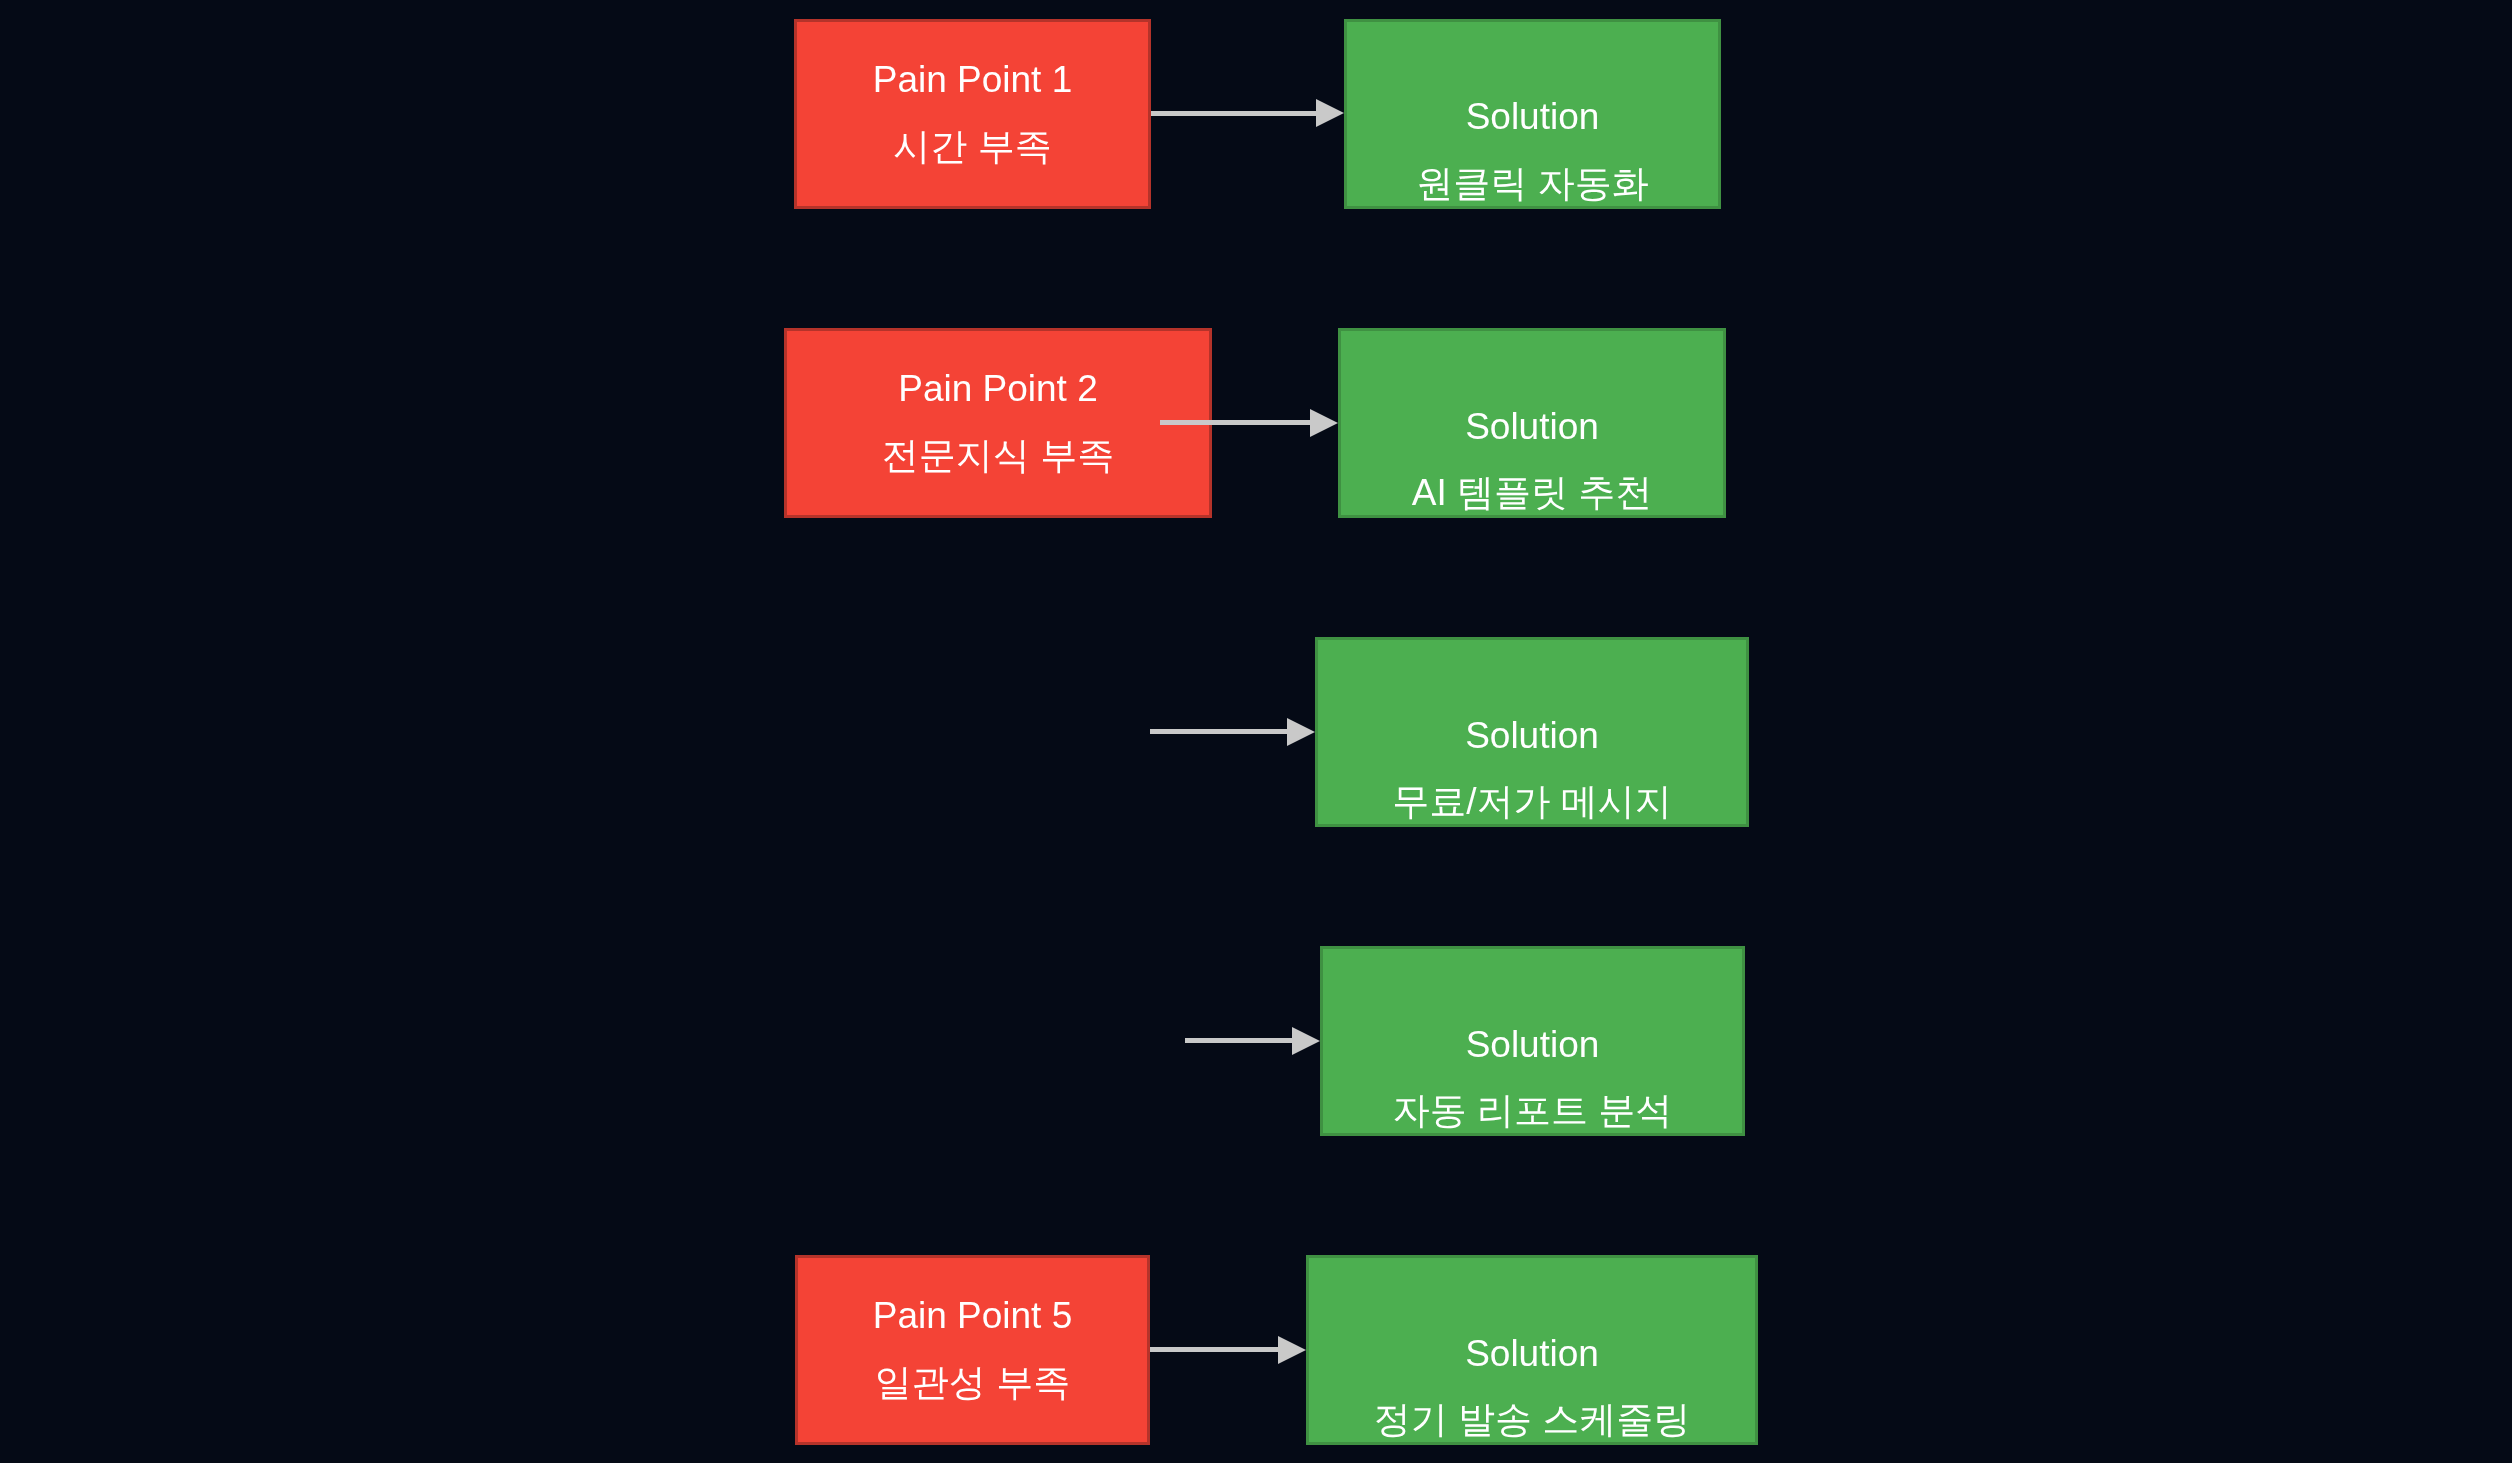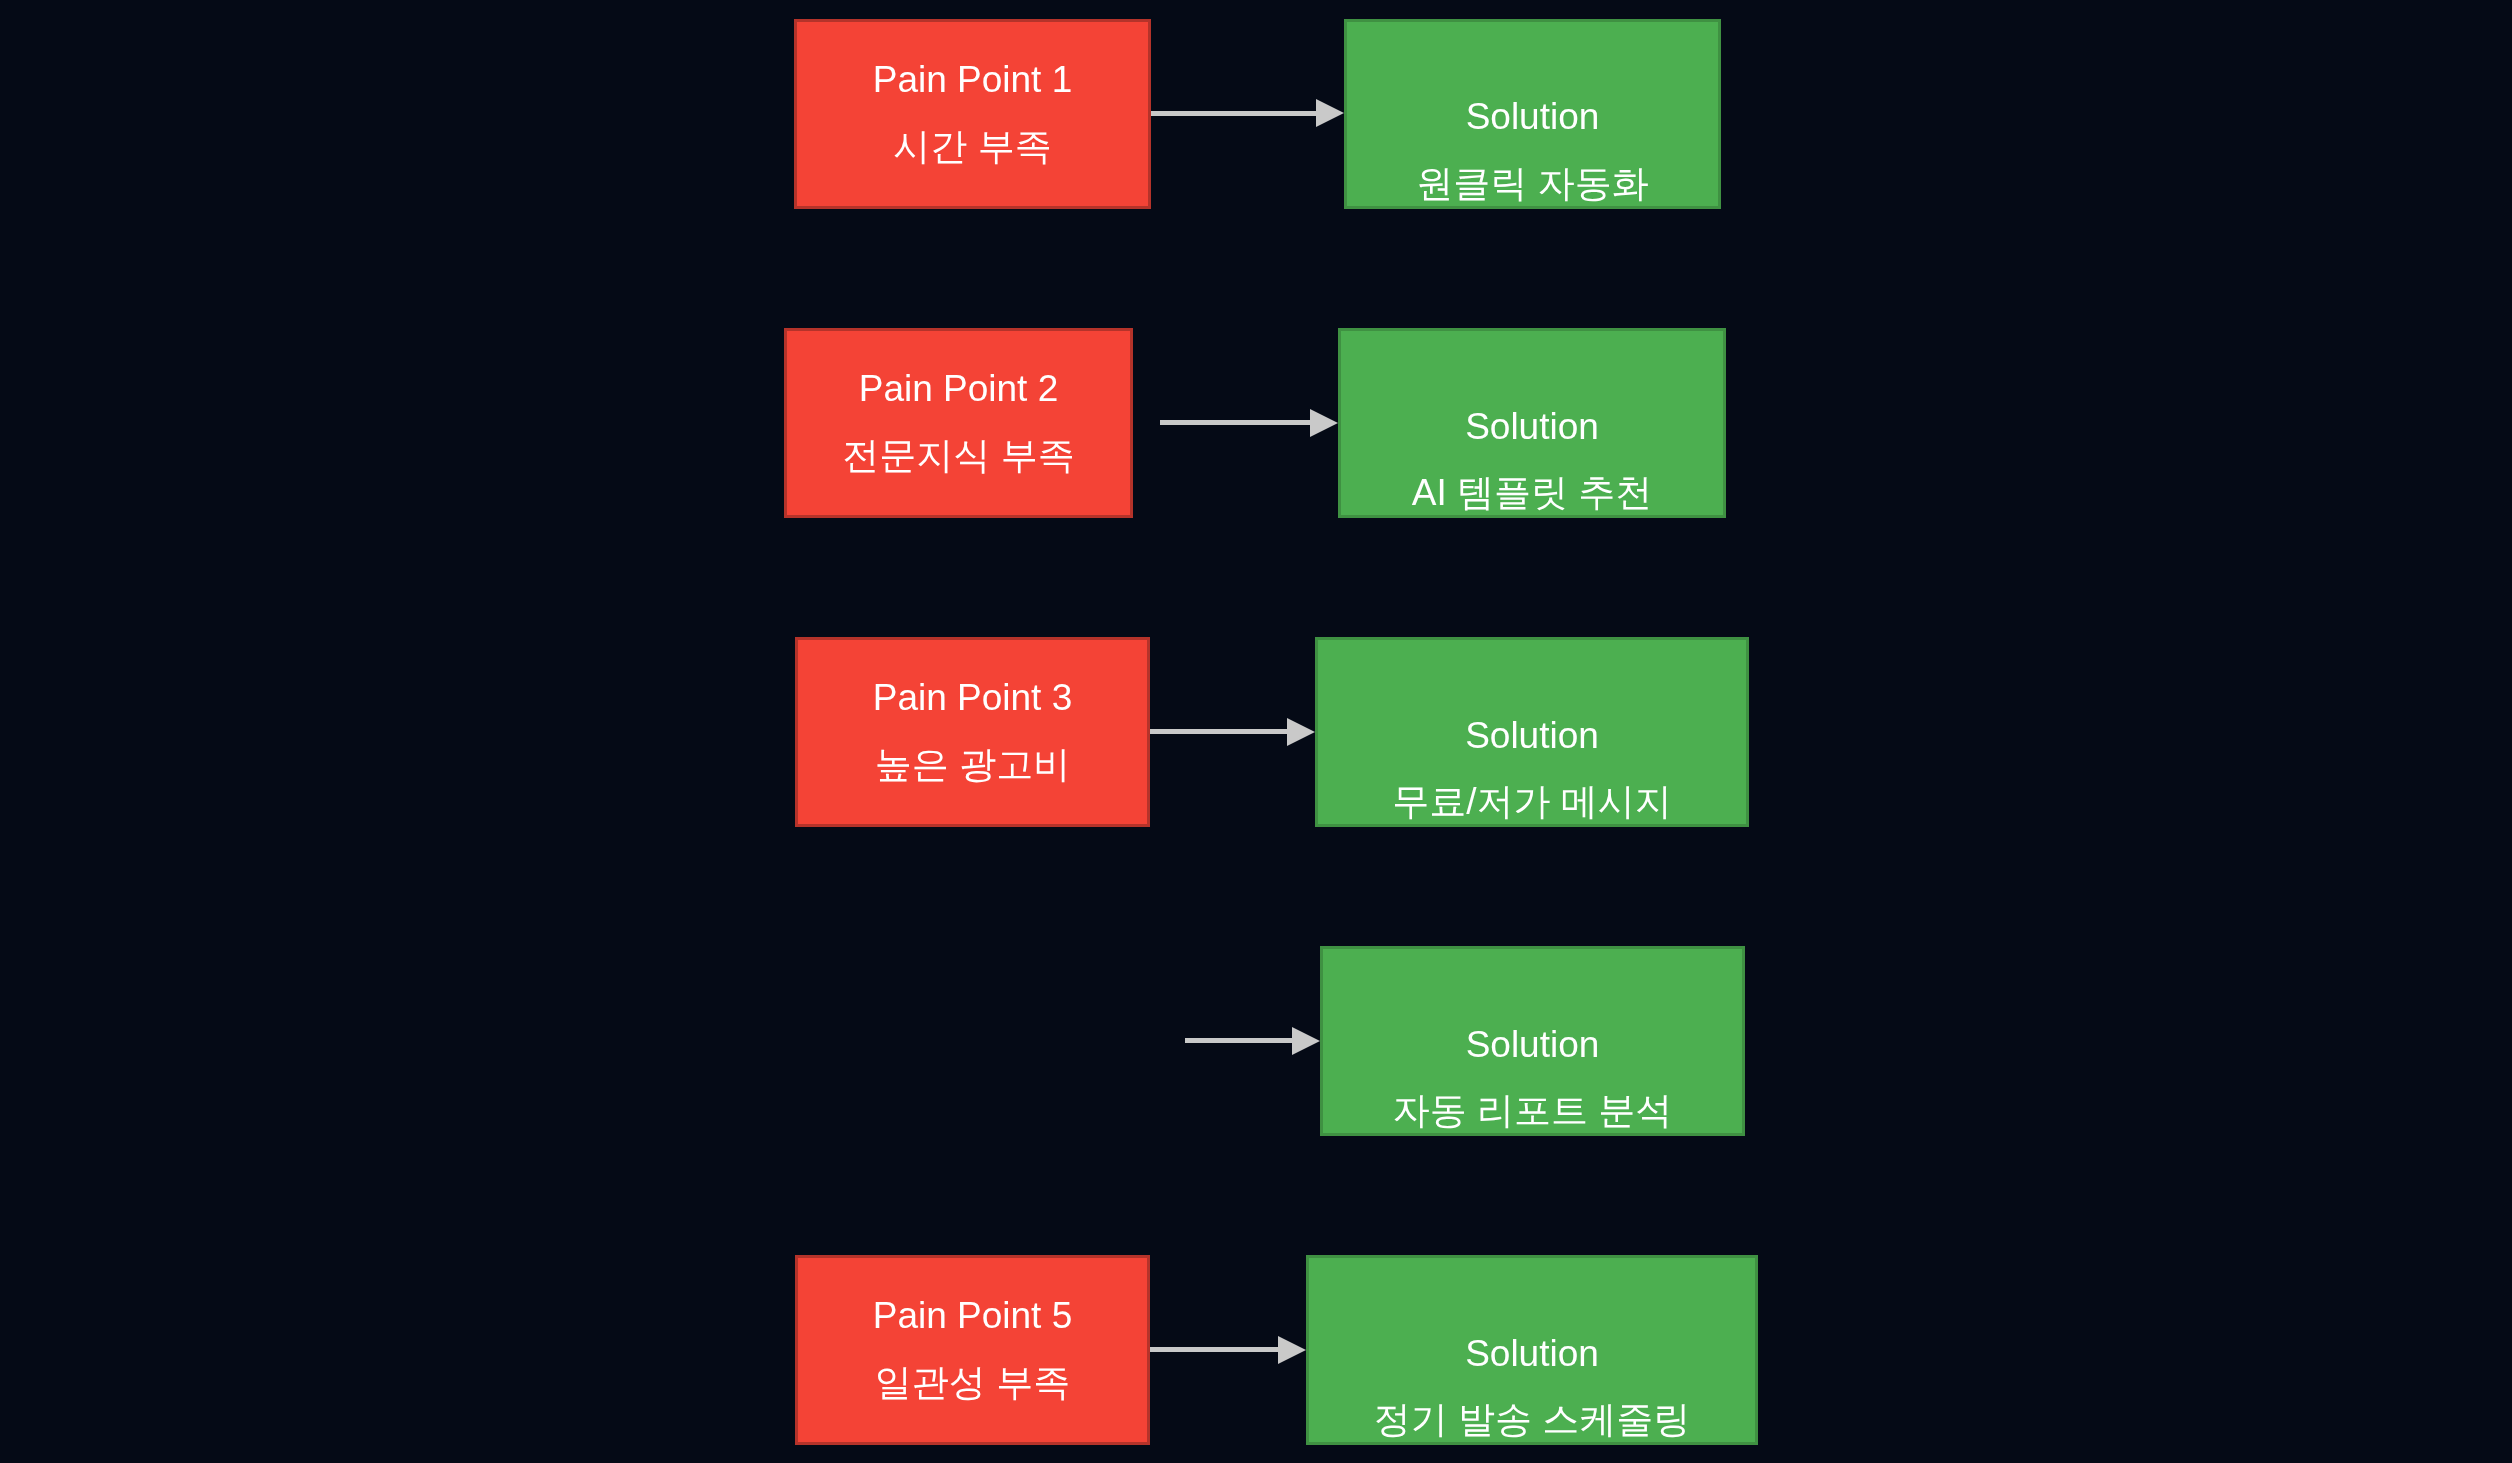--- a/index.html
+++ b/index.html
@@ -36,21 +36,21 @@
     font-size: 37px;
     line-height: 1.15;
     text-align: center;
     white-space: nowrap;
   }
   .pain     { background: var(--pain-fill);     border: 3.7px solid var(--pain-border); }
   .solution { background: var(--solution-fill); border: 3.7px solid var(--solution-border); justify-content: flex-end; }
 
   
   .r1 .pain { left: 794px; width: 357px; }   .r1 .solution { left: 1344px; width: 377px; }
-  .r2 .pain { left: 784px; width: 349px; }   .r2 .solution { left: 1338px; width: 388px; }
+  .r2 .pain { left: 784px; width: 428px; }   .r2 .solution { left: 1338px; width: 388px; }
   .r3 .pain { left: 795px; width: 355px; }   .r3 .solution { left: 1315px; width: 434px; }
   .r4 .pain { left: 760px; width: 425px; }   .r4 .solution { left: 1320px; width: 425px; }
   .r5 .pain { left: 795px; width: 355px; }   .r5 .solution { left: 1306px; width: 452px; }
 
   .arrow {
     position: absolute; top: 80px; height: 29.5px;
     display: flex; align-items: center;
   }
   .r1 .arrow { left: 1151px; width: 193px; }
   .r2 .arrow { left: 1160px; width: 178px; }
@@ -95,24 +95,20 @@
       <span class="shaft"></span>
       <span class="head"></span>
     </div>
     <div class="node solution">
       <div>Solution</div>
       <div>AI 템플릿 추천</div>
     </div>
   </div>
 
   <div class="row r3">
-    <div class="node pain">
-      <div>Pain Point 3</div>
-      <div>높은 광고비</div>
-    </div>
     <div class="arrow">
       <span class="shaft"></span>
       <span class="head"></span>
     </div>
     <div class="node solution">
       <div>Solution</div>
       <div>무료/저가 메시지</div>
     </div>
   </div>
 

